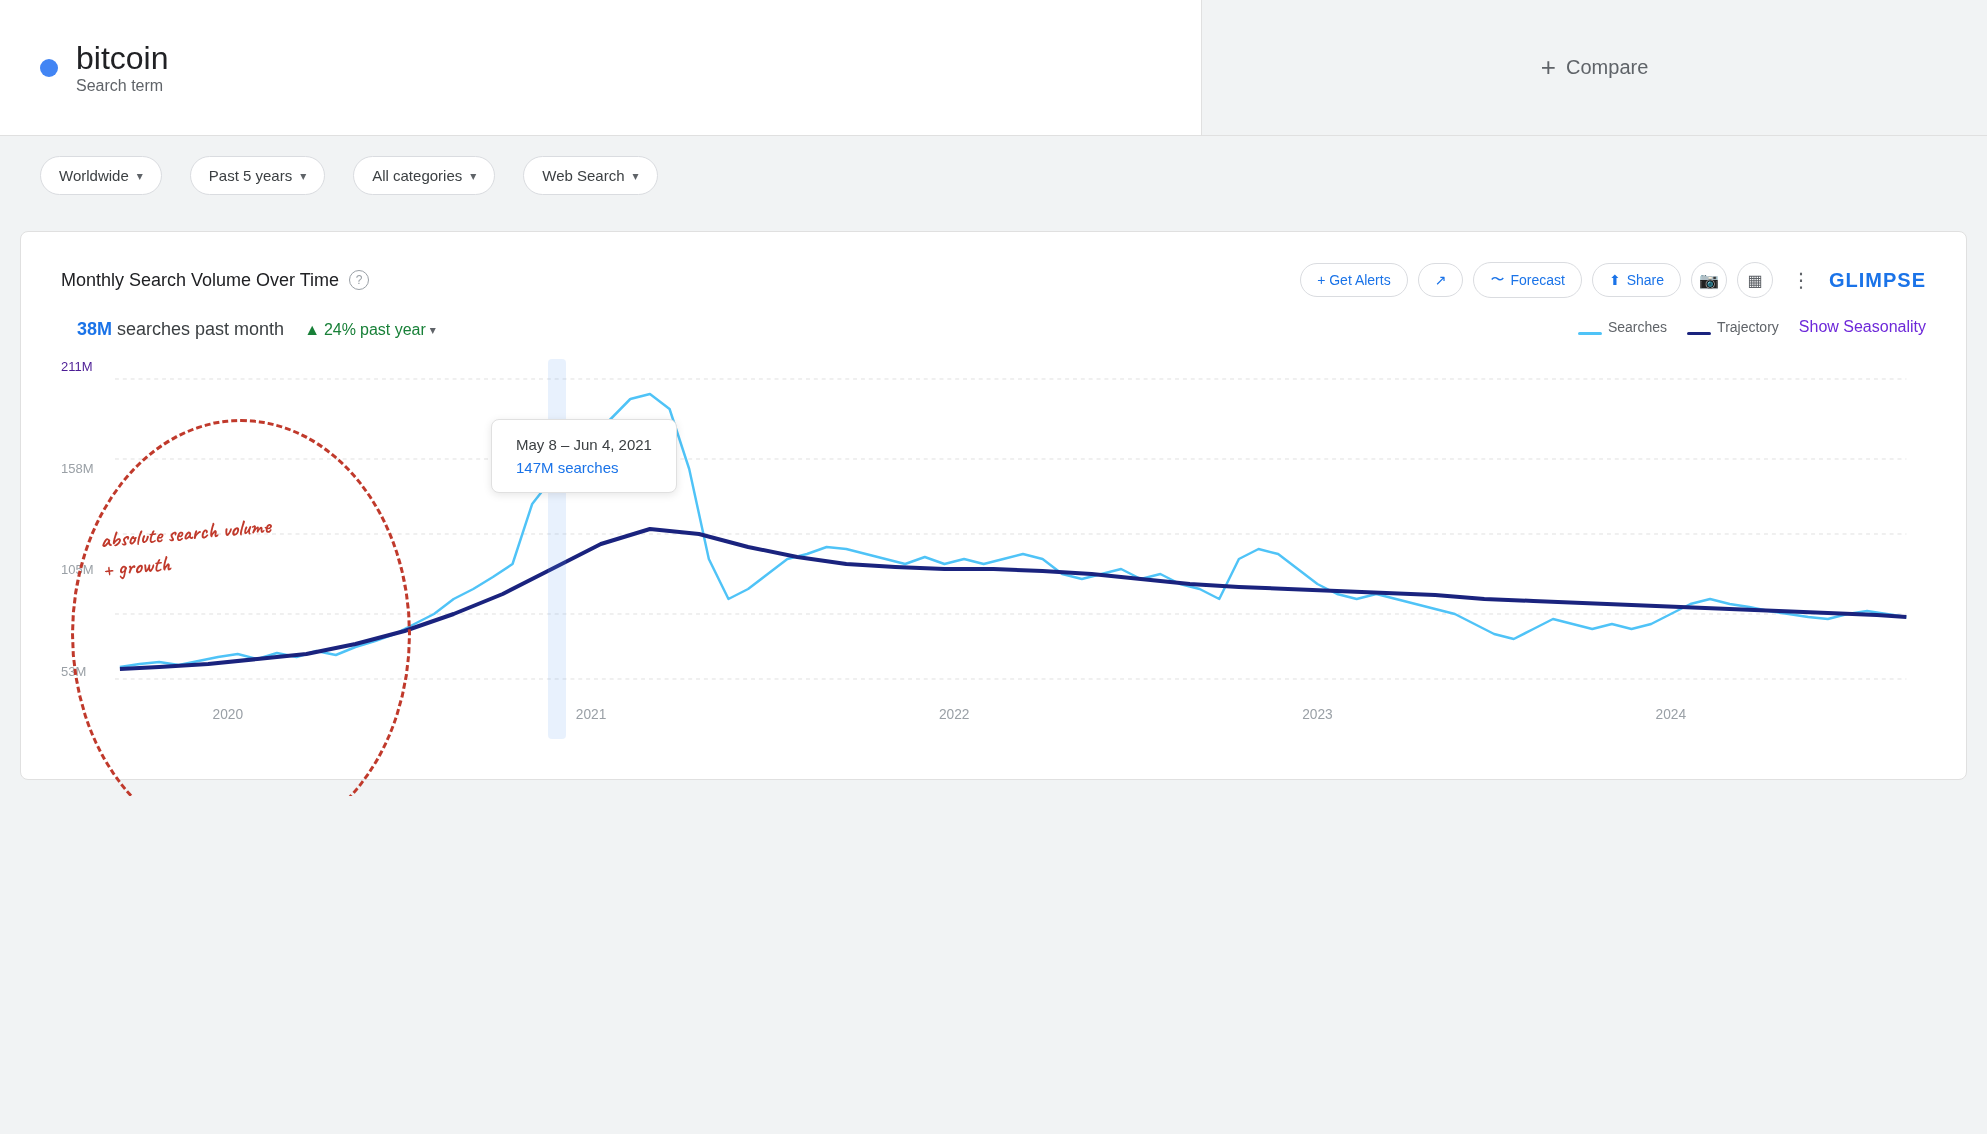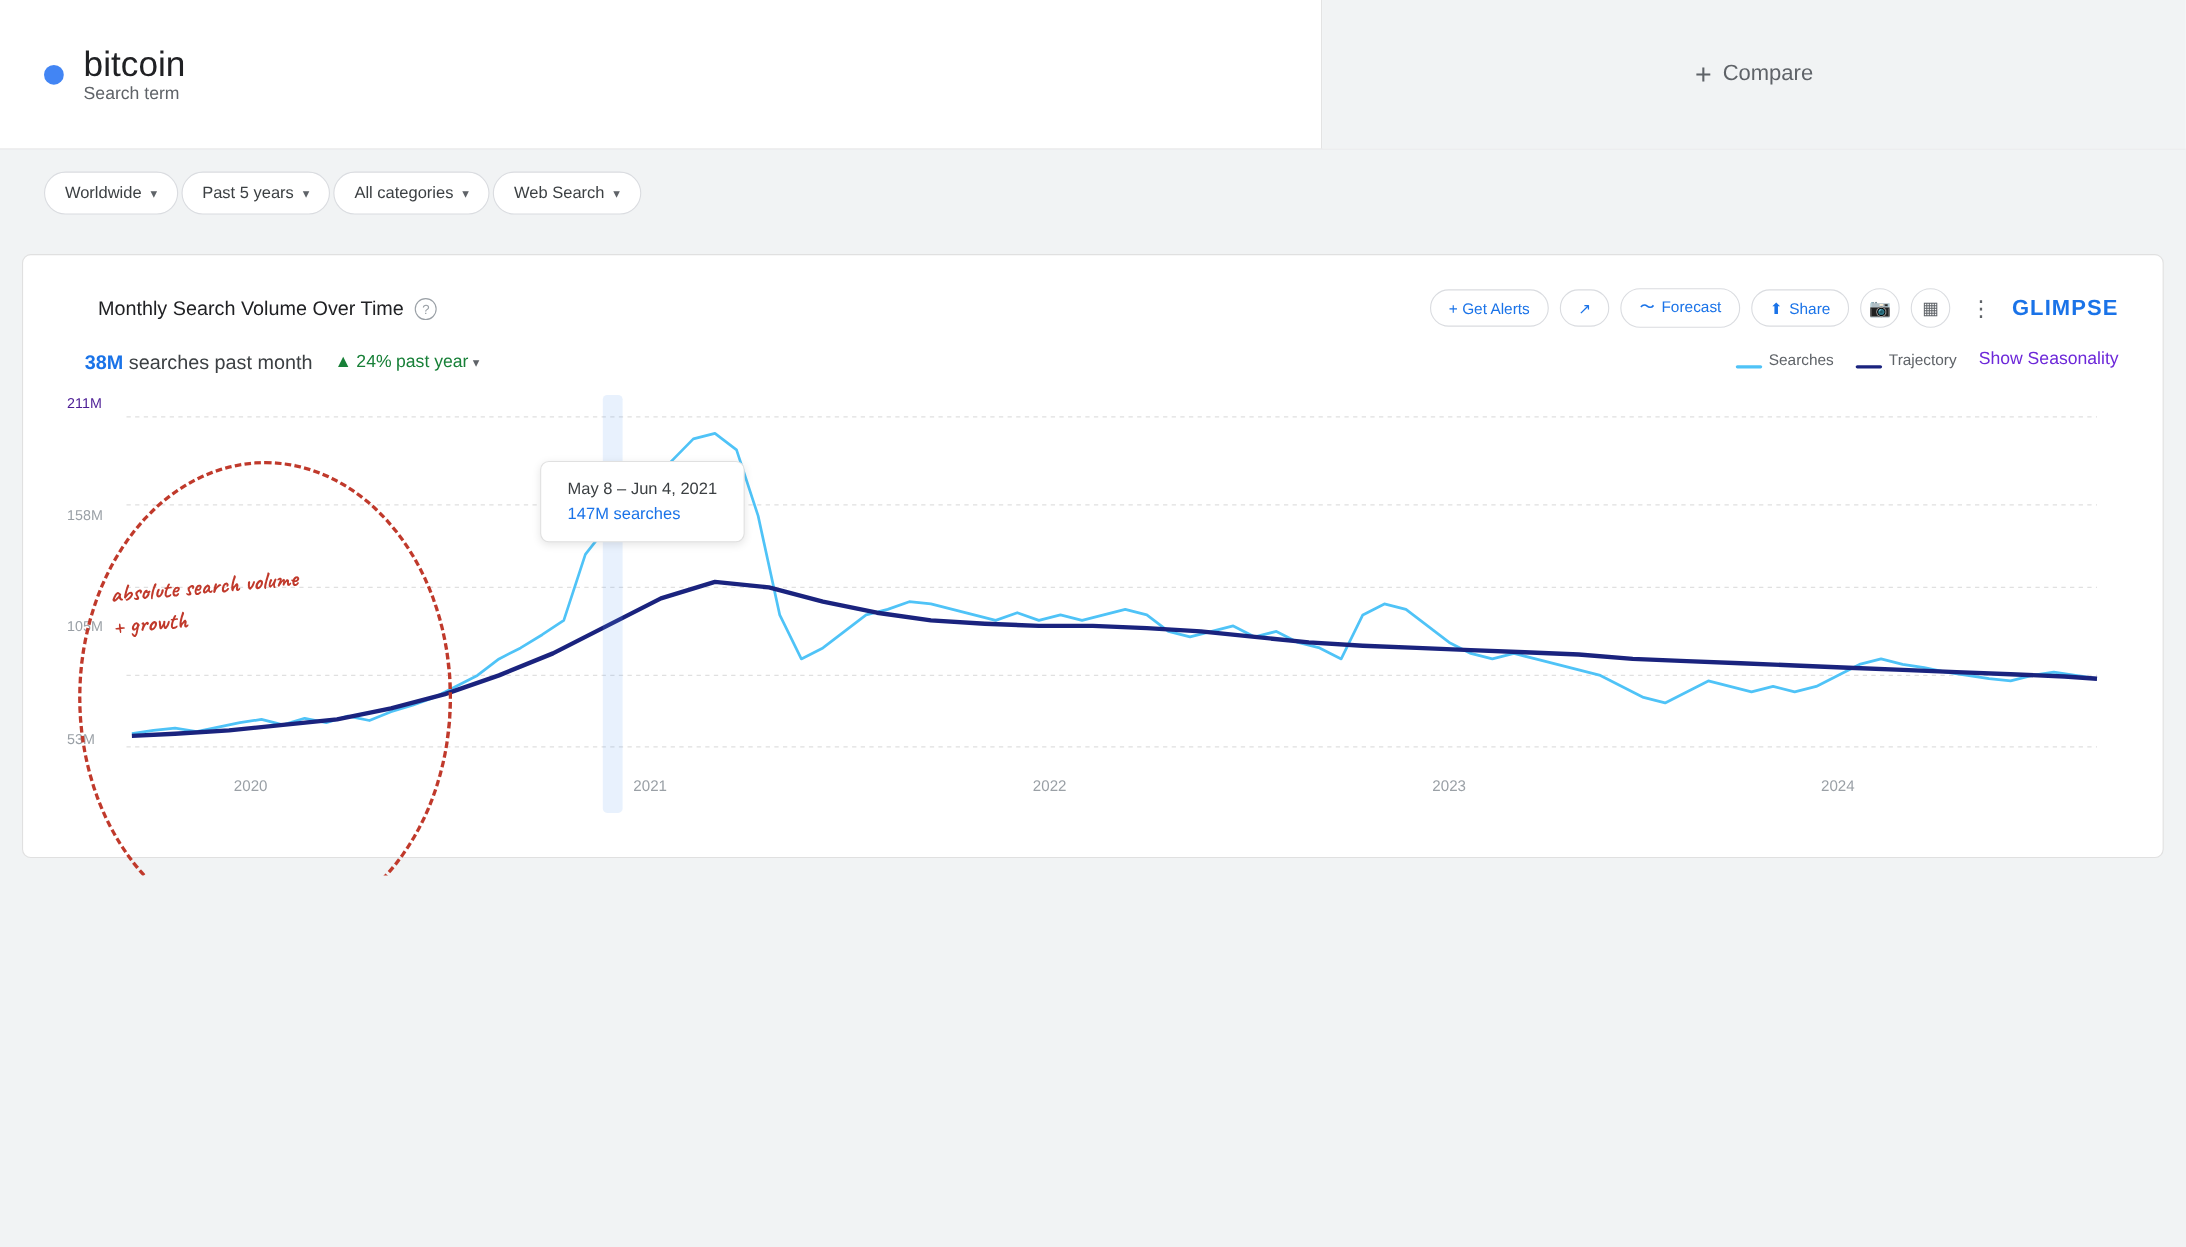--- a/index.html
+++ b/index.html
@@ -51,21 +51,21 @@
     }
     .compare-plus {
       font-size: 26px;
     }
 
     .filters-bar {
       display: flex;
       align-items: center;
       padding: 20px 40px;
       background: #f1f3f4;
-      gap: 3px;
+      gap: 28px;
     }
     .filter-btn {
       display: flex;
       align-items: center;
       gap: 8px;
       padding: 10px 18px;
       background: #fff;
       border: 1px solid #dadce0;
       border-radius: 24px;
       font-size: 15px;
@@ -83,23 +83,22 @@
       border: 1px solid #e0e0e0;
     }
     .chart-header {
       display: flex;
       align-items: center;
       justify-content: space-between;
       margin-bottom: 20px;
     }
     .chart-title-area {
       display: flex;
-      align-items: flex-end;
+      align-items: flex-start;
       gap: 10px;
-      margin-left: 28px;
     }
     .chart-title {
       font-size: 18px;
       color: #202124;
       font-weight: 400;
     }
     .help-icon {
       width: 20px; height: 20px;
       border: 1px solid #9aa0a6;
       border-radius: 50%;
@@ -108,20 +107,21 @@
       color: #9aa0a6;
       cursor: pointer;
     }
     .chart-actions {
       display: flex;
       align-items: center;
       gap: 10px;
     }
     .action-btn {
       display: flex;
+      align-items: center;
       gap: 6px;
       padding: 8px 16px;
       border: 1px solid #dadce0;
       border-radius: 20px;
       font-size: 14px;
       color: #1a73e8;
       cursor: pointer;
       background: #fff;
     }
     .icon-btn {

